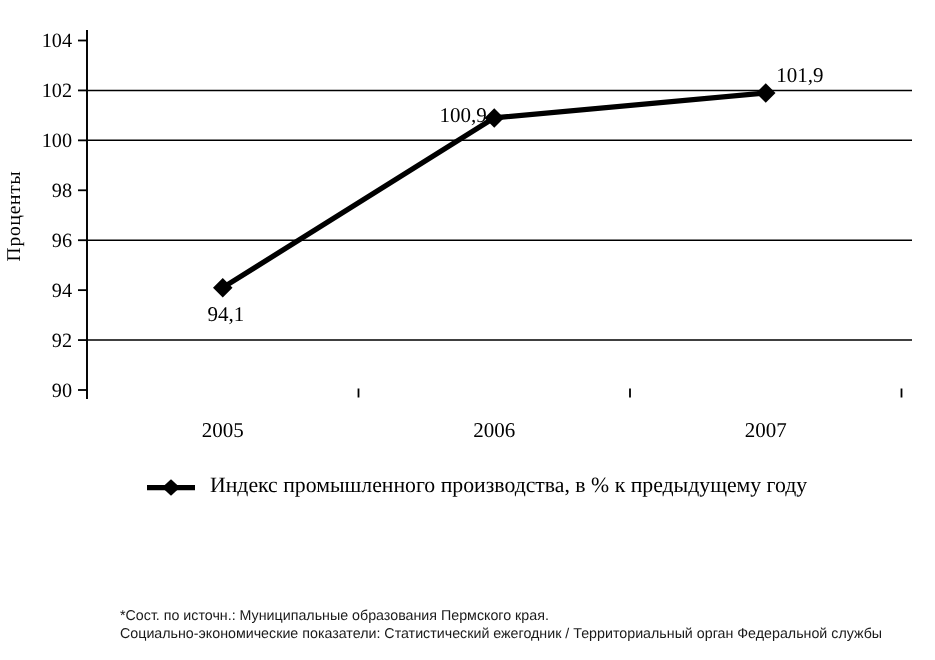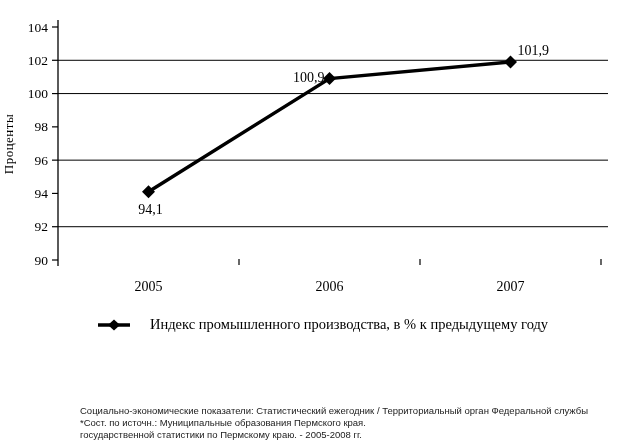--- a/index.html
+++ b/index.html
@@ -35,21 +35,21 @@
     font-family: "Liberation Serif", serif;
     font-size: 13px;
     letter-spacing: 0.5px;
   }
   .legend {
     position: absolute;
     left: 97px;
     top: 316px;
     display: flex;
     align-items: center;
-    gap: 19px;
+    gap: 9px;
     white-space: nowrap;
   }
   .legend-label {
     font-family: "Liberation Serif", serif;
     font-size: 14.5px;
   }
   .caption {
     position: absolute;
     left: 20px;
     top: 375px;
@@ -117,18 +117,17 @@
   <div class="legend">
     <svg width="34" height="16">
       <line x1="1" y1="8" x2="33" y2="8" stroke="#000000" stroke-width="3.5"></line>
       <path d="M 11 8 L 17 2.5 L 23 8 L 17 13.5 Z" fill="#000000"></path>
     </svg>
     <span class="legend-label">Индекс промышленного производства, в % к предыдущему году</span>
   </div>
 
 
   <div class="footnote">
+    <div class="footnote-line">*Сост. по источн.: Муниципальные образования Пермского края.</div>
     <div class="footnote-line">Социально-экономические показатели:  Статистический ежегодник / Территориальный орган Федеральной службы</div>
-    <div class="footnote-line">*Сост. по источн.: Муниципальные образования Пермского края.</div>
-    <div class="footnote-line">государственной статистики по Пермскому краю. - 2005-2008 гг.</div>
   </div>
 
 </div>
 
 </body></html>

